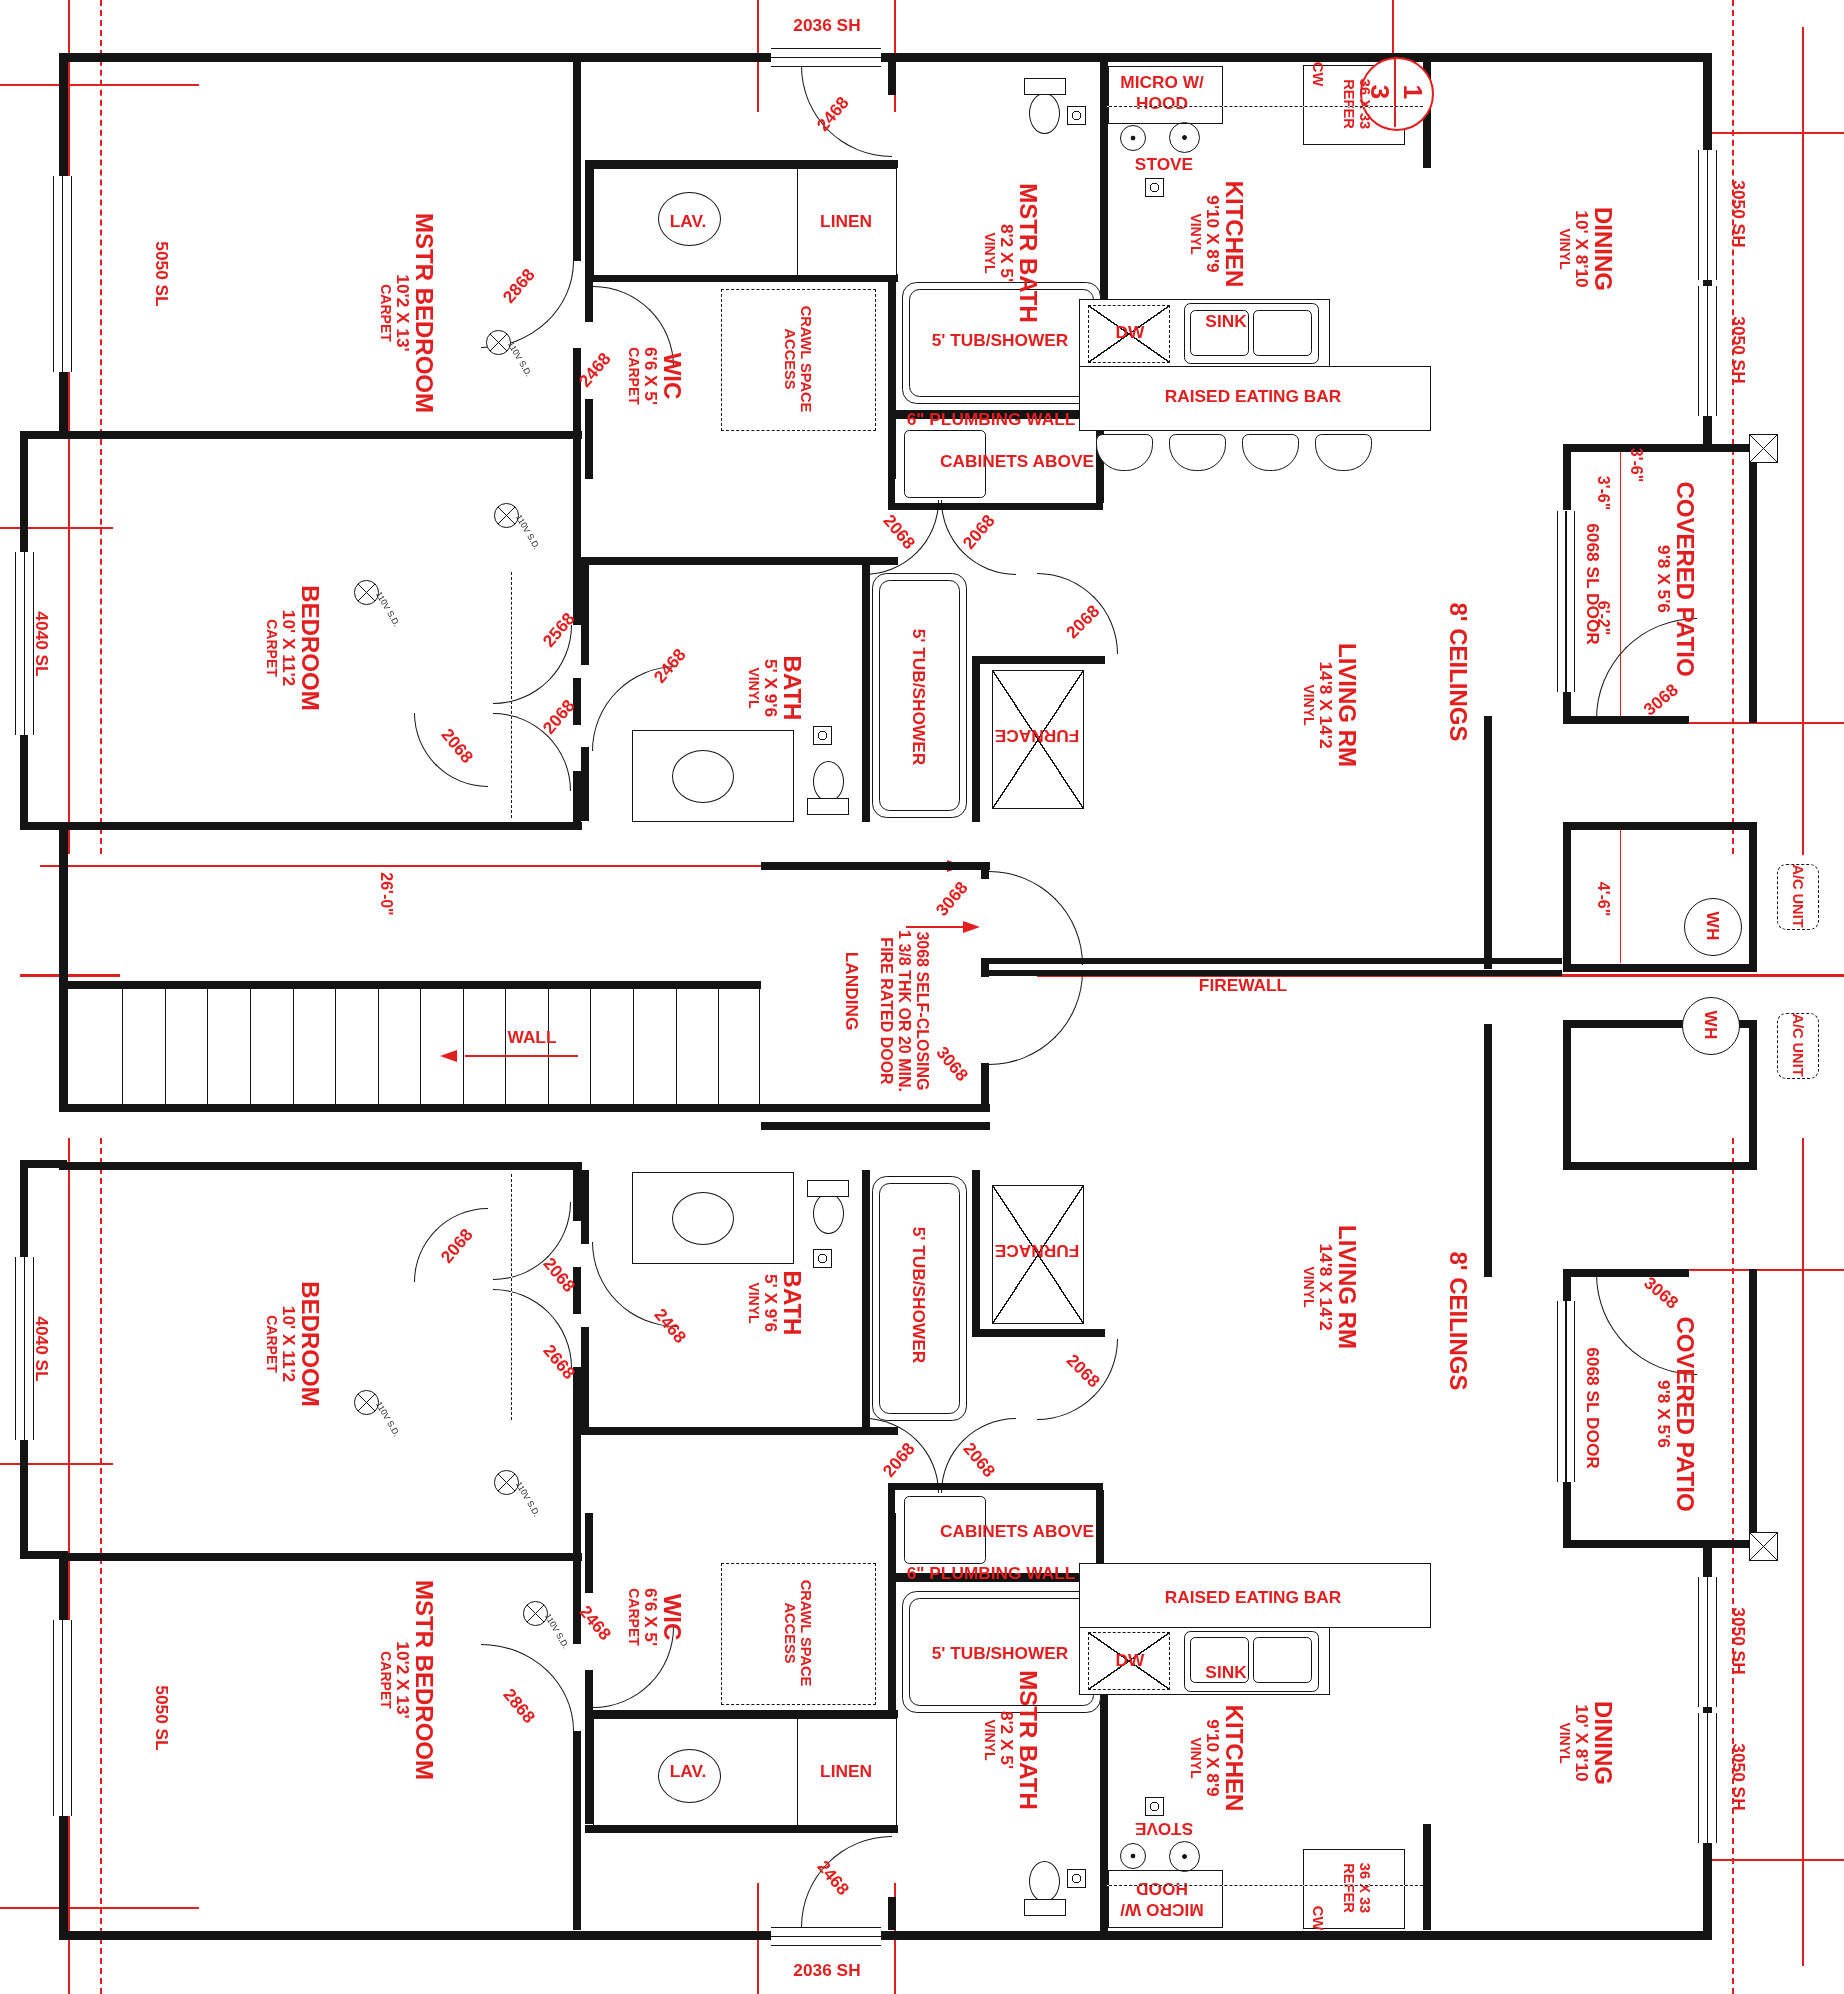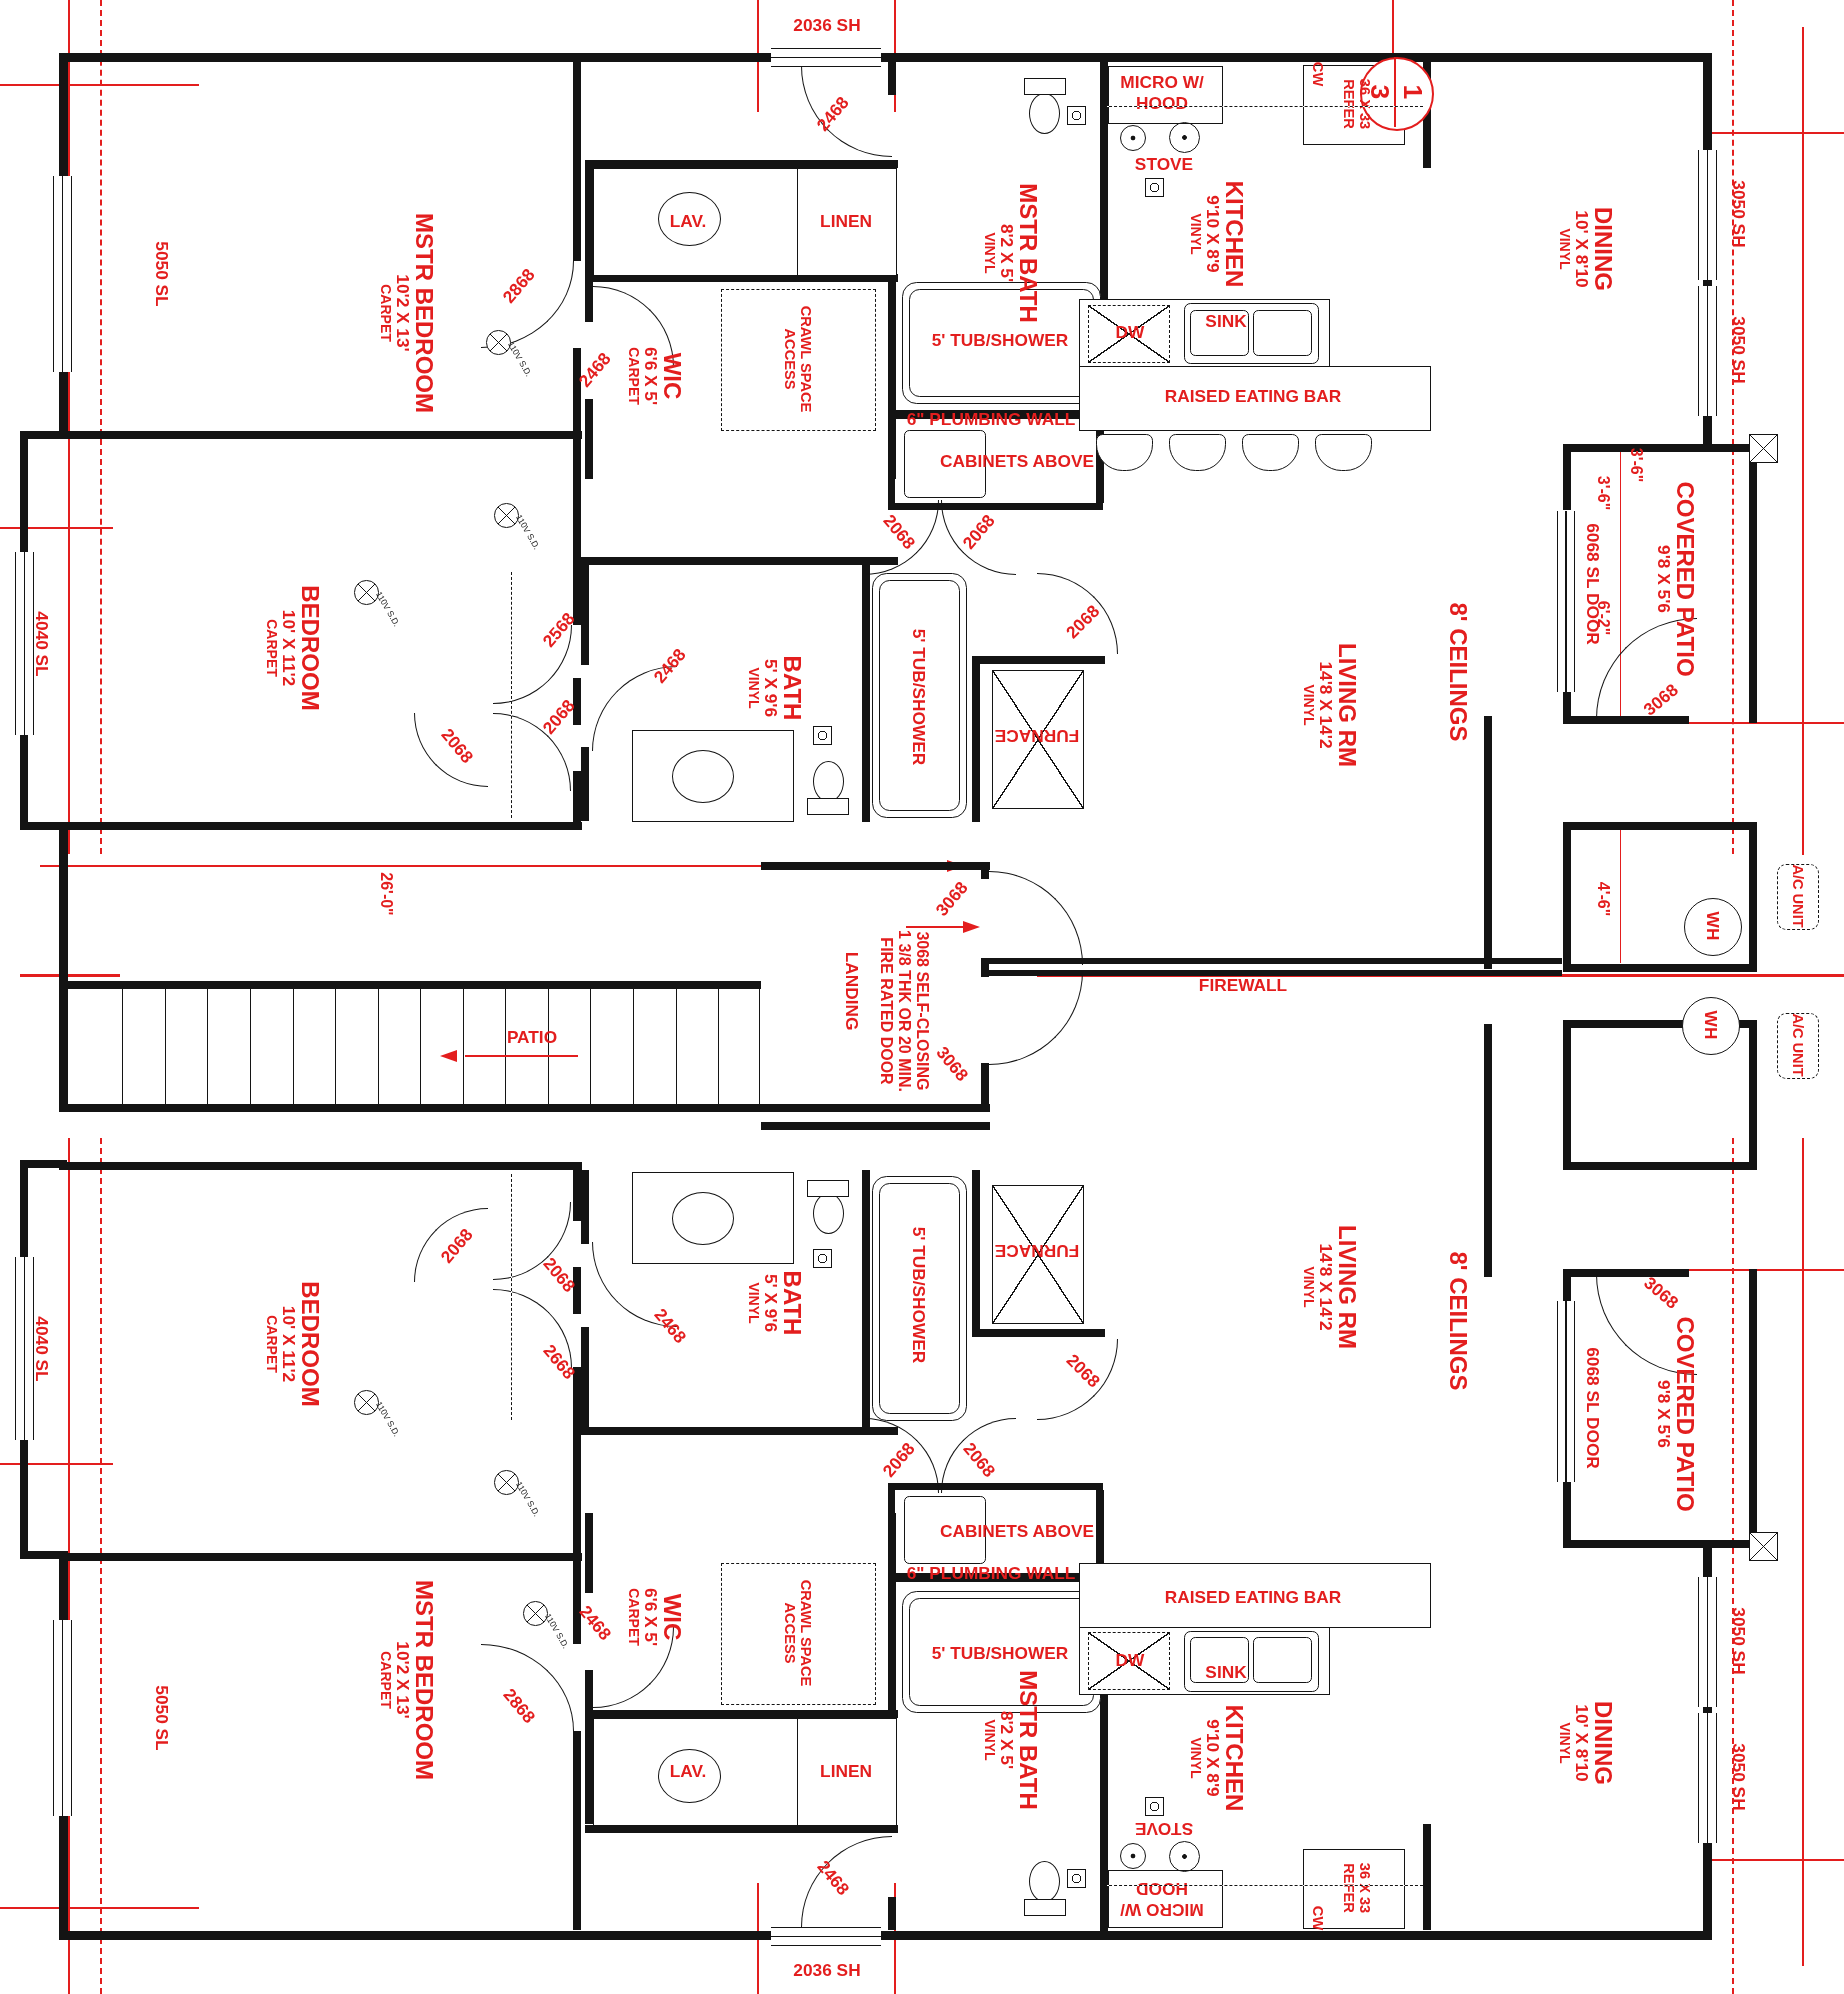--- a/index.html
+++ b/index.html
@@ -496,21 +496,21 @@
   <div class="c r40 red door" style="left:1661px;top:1293px">3068</div>
 
   <div class="c r90 red dim" style="left:1636px;top:465px">3'-6"</div>
   <div class="c r90 red dim" style="left:1603px;top:493px">3'-6"</div>
   <div class="c r90 red dim" style="left:1603px;top:618px">6'-2"</div>
   <div class="c r90 red dim" style="left:1603px;top:899px">4'-6"</div>
   <div class="c r90 red dim" style="left:386px;top:894px">26'-0"</div>
 
   <div class="c red fx" style="left:1243px;top:985px">FIREWALL</div>
   <div class="c r90 red fx" style="left:851px;top:991px">LANDING</div>
-  <div class="c red fx" style="left:532px;top:1037px">PATIO</div>
+  <div class="c red fx" style="left:532px;top:1037px">WALL</div>
   <div class="c r90 red dim pre" style="left:904px;top:1011px">3068 SELF-CLOSING
 1 3/8 THK OR 20 MIN.
 FIRE RATED DOOR</div>
   <div class="rl" style="left:906px;top:926px;width:60px;height:2px"></div>
   <div class="tri-r" style="left:963px;top:921px"></div>
   <div class="c rm50 red door" style="left:952px;top:899px">3068</div>
   <div class="c r50 red door" style="left:952px;top:1064px">3068</div>
 
   <div class="oval xfill" style="left:486px;top:330px;width:22.6px;height:22.6px;background-color:#fff"></div>
   <div class="c r60 sd" style="left:520px;top:359px">110V S.D.</div>

